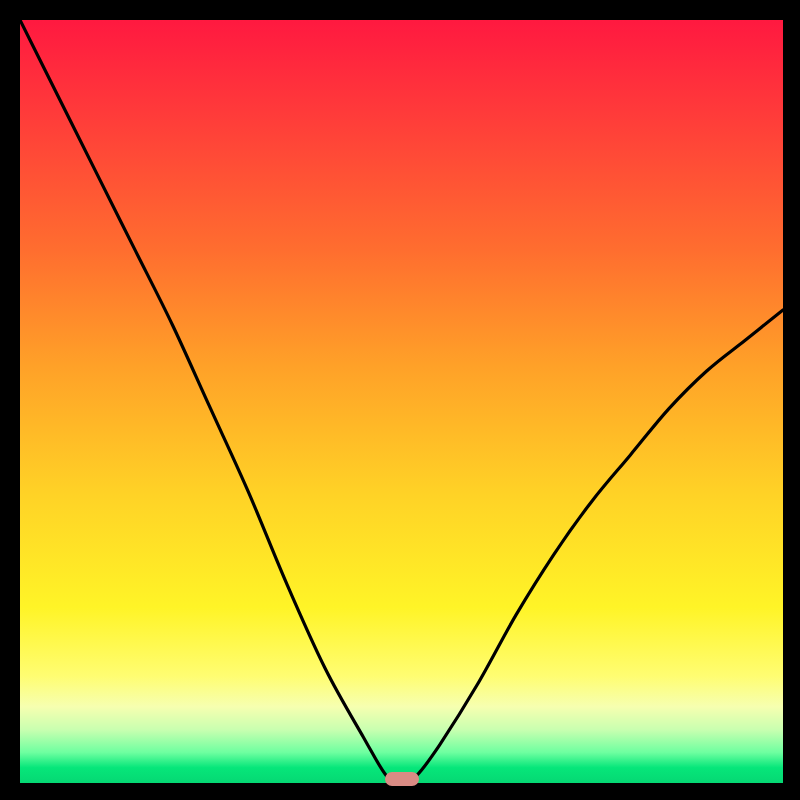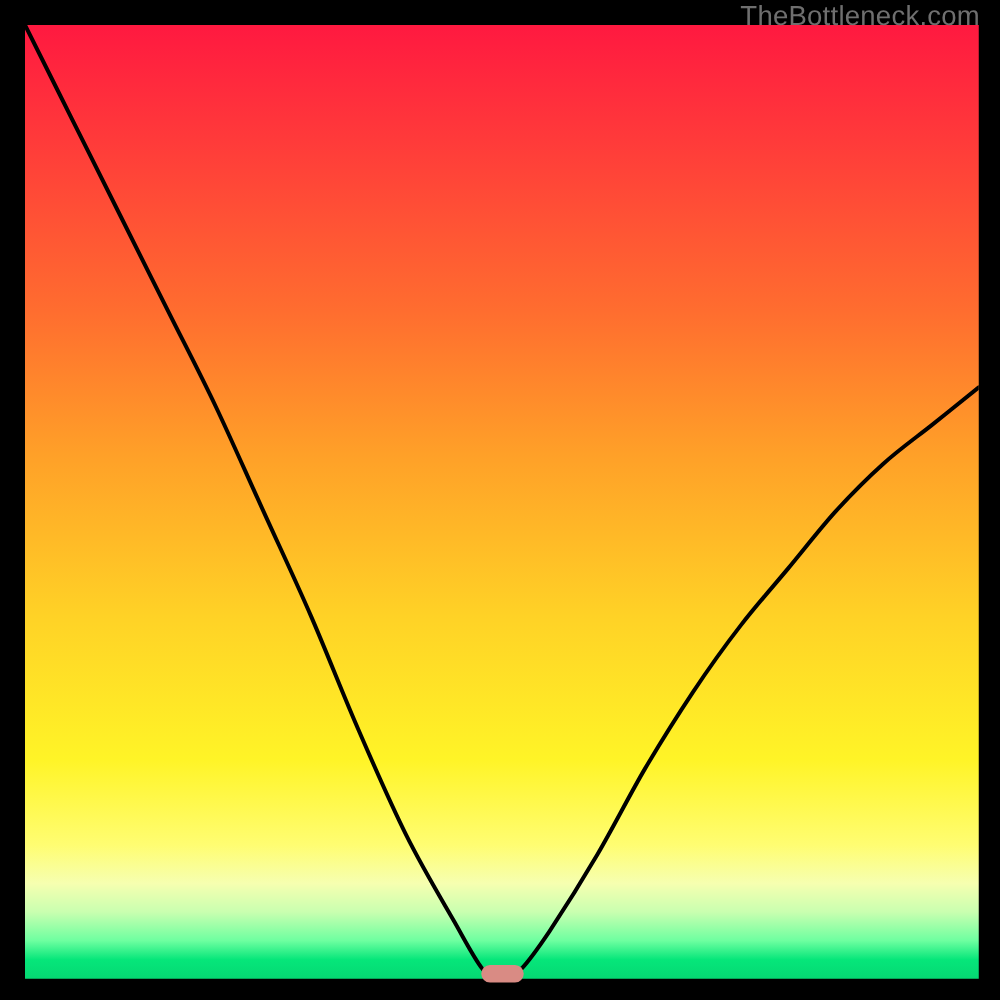--- a/index.html
+++ b/index.html
@@ -62,21 +62,20 @@
     width: 34px;
     height: 14px;
     background: #d98b84;
     border-radius: 7px;
   }
 </style>
 </head>
 <body>
 
 <div class="frame">
-  <div class="attribution">TheBottleneck.com</div>
 
   <div class="plot-area">
     <svg class="curve" viewBox="0 0 763 763" preserveAspectRatio="none">
 
       <path id="curve-path" fill="none" stroke="#000000" stroke-width="3.2" stroke-linecap="round" d="M 0.0 0.0 C 6.4 12.7, 25.4 50.9, 38.1 76.3 C 50.9 101.7, 63.6 127.2, 76.3 152.6 C 89.0 178.0, 101.7 203.5, 114.5 228.9 C 127.2 254.3, 139.9 278.5, 152.6 305.2 C 165.3 331.9, 178.0 361.2, 190.8 389.1 C 203.5 417.1, 216.2 443.8, 228.9 473.1 C 241.6 502.3, 254.3 535.4, 267.1 564.6 C 279.8 593.9, 292.5 623.1, 305.2 648.5 C 317.9 674.0, 333.2 699.4, 343.4 717.2 C 353.5 735.0, 359.9 747.7, 366.2 755.4 C 372.6 763.0, 376.4 763.0, 381.5 763.0 C 386.6 763.0, 390.4 761.7, 396.8 755.4 C 403.1 749.0, 409.5 740.1, 419.7 724.9 C 429.8 709.6, 445.1 685.4, 457.8 663.8 C 470.5 642.2, 483.2 616.8, 495.9 595.1 C 508.7 573.5, 521.4 553.2, 534.1 534.1 C 546.8 515.0, 559.5 497.2, 572.3 480.7 C 585.0 464.2, 597.7 450.2, 610.4 434.9 C 623.1 419.7, 635.8 403.1, 648.5 389.1 C 661.3 375.1, 674.0 362.4, 686.7 351.0 C 699.4 339.5, 712.1 330.6, 724.9 320.5 C 737.6 310.3, 756.6 295.0, 763.0 289.9"></path>
     </svg>
     <div id="min-marker" class="marker" style="left: 364.5px; top: 752px; background: rgb(217, 139, 132);"></div>
   </div>
 </div>
 

